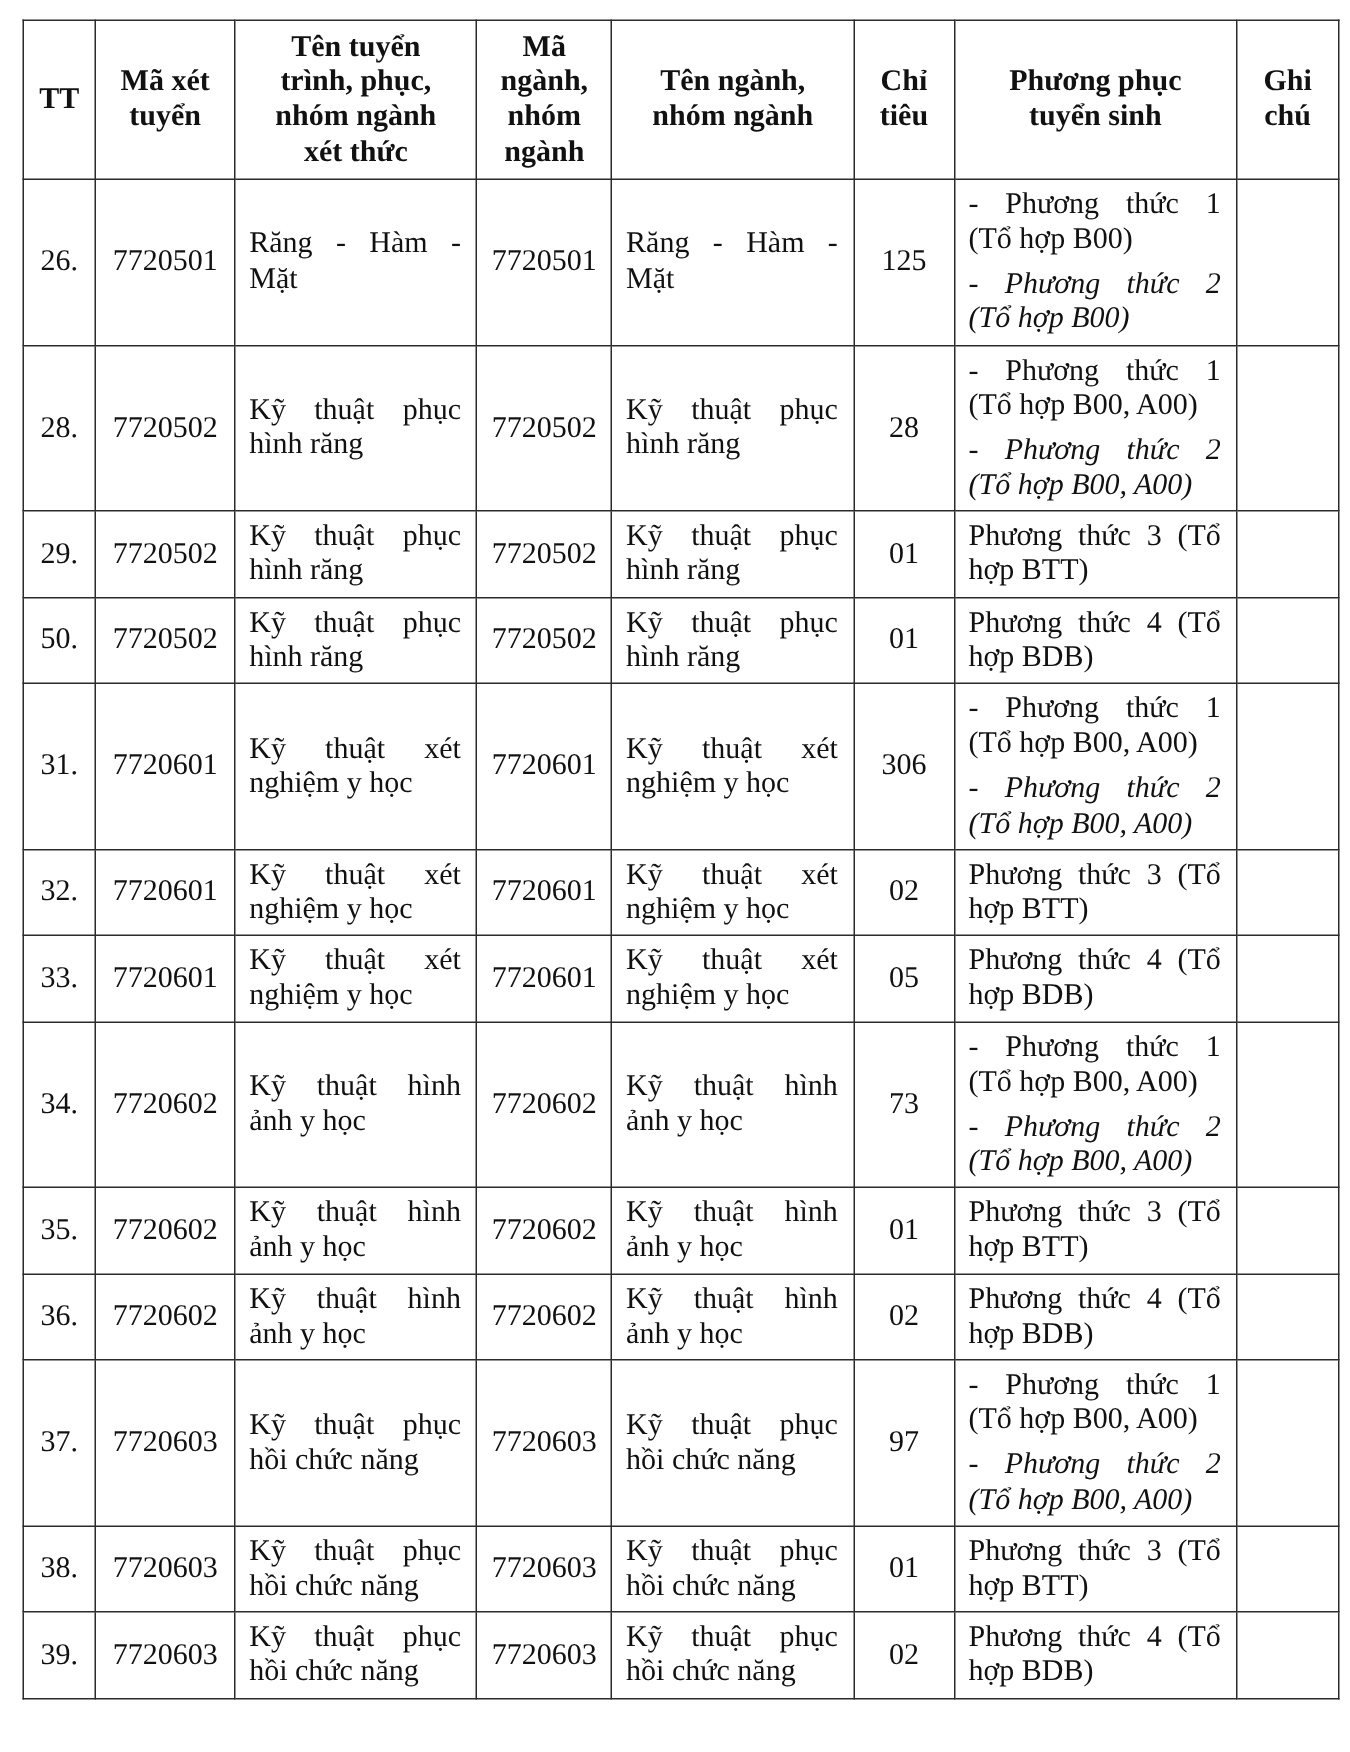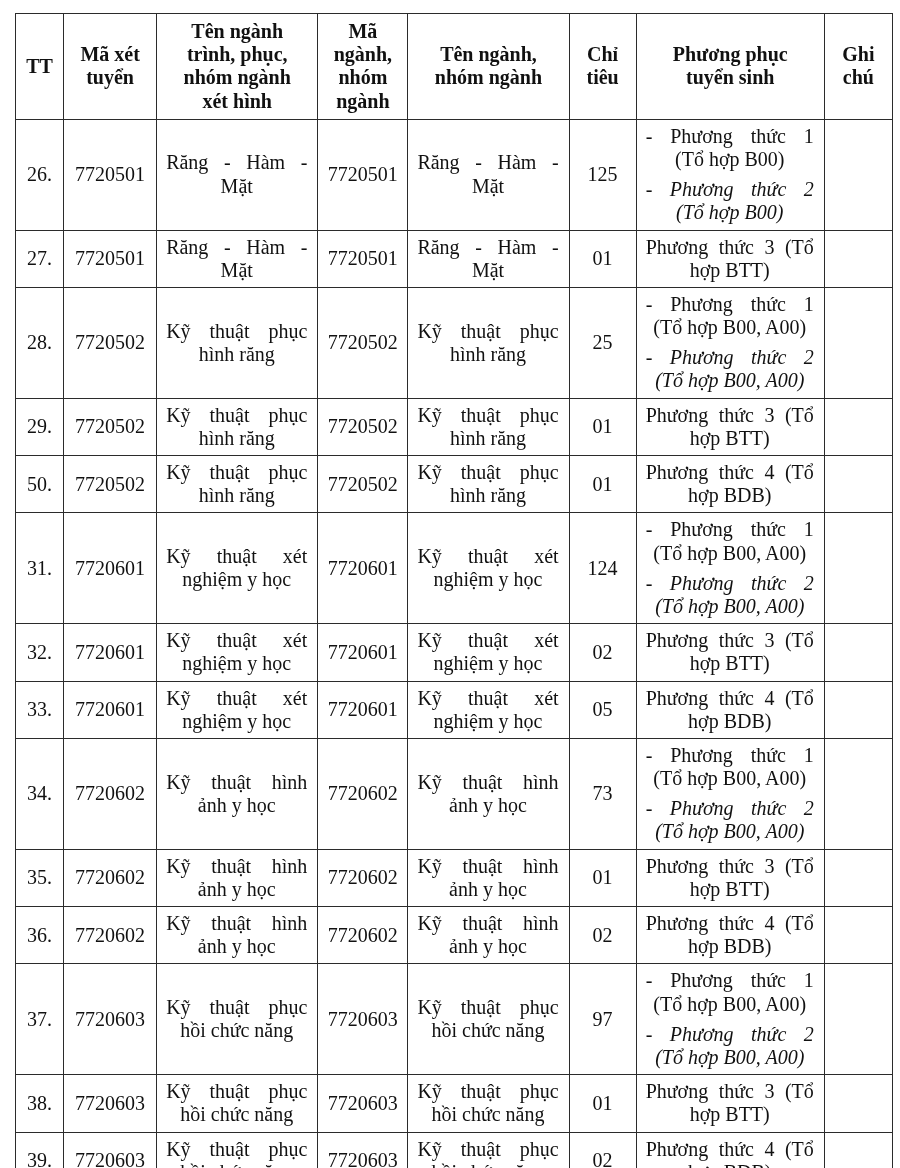--- a/index.html
+++ b/index.html
@@ -44,21 +44,21 @@
   }
   td.c-note {
     padding: 5px 3px;
   }
   
   .jl {
     text-align: justify;
     text-align-last: justify;
   }
   .lnorm {
-    text-align: center;
+    text-align: left;
   }
   .hline {
     text-align: center;
   }
   .method + .method {
     margin-top: 7px;
     font-style: italic;
   }
   
   col.col-tt   { width: 48px; }
@@ -88,24 +88,24 @@
     <thead>
       <tr id="header-row">
           <th>
             <div class="hline">TT</div>
           </th>
           <th>
             <div class="hline">Mã xét</div>
             <div class="hline">tuyển</div>
           </th>
           <th>
-            <div class="hline">Tên ngành</div>
+            <div class="hline">Tên tuyển</div>
             <div class="hline">trình, phục,</div>
             <div class="hline">nhóm ngành</div>
-            <div class="hline">xét hình</div>
+            <div class="hline">xét thức</div>
           </th>
           <th>
             <div class="hline">Mã</div>
             <div class="hline">ngành,</div>
             <div class="hline">nhóm</div>
             <div class="hline">ngành</div>
           </th>
           <th>
             <div class="hline">Tên ngành,</div>
             <div class="hline">nhóm ngành</div>
@@ -144,87 +144,66 @@
               <div class="lnorm">(Tổ hợp B00)</div>
             </div>
             <div class="method">
               <div class="jl">- Phương thức 2</div>
               <div class="lnorm">(Tổ hợp B00)</div>
             </div>
           </td>
           <td class="c-note"></td>
         </tr>
         <tr>
-          <td class="c-center">27.</td>
-          <td class="c-center">7720501</td>
-          <td class="c-just">
-            <div class="jl">Răng - Hàm -</div>
-            <div class="lnorm">Mặt</div>
-          </td>
-          <td class="c-center">7720501</td>
-          <td class="c-just">
-            <div class="jl">Răng - Hàm -</div>
-            <div class="lnorm">Mặt</div>
+          <td class="c-center">28.</td>
+          <td class="c-center">7720502</td>
+          <td class="c-just">
+            <div class="jl">Kỹ thuật phục</div>
+            <div class="lnorm">hình răng</div>
+          </td>
+          <td class="c-center">7720502</td>
+          <td class="c-just">
+            <div class="jl">Kỹ thuật phục</div>
+            <div class="lnorm">hình răng</div>
+          </td>
+          <td class="c-center">28</td>
+          <td class="c-just">
+            <div class="method">
+              <div class="jl">- Phương thức 1</div>
+              <div class="lnorm">(Tổ hợp B00, A00)</div>
+            </div>
+            <div class="method">
+              <div class="jl">- Phương thức 2</div>
+              <div class="lnorm">(Tổ hợp B00, A00)</div>
+            </div>
+          </td>
+          <td class="c-note"></td>
+        </tr>
+        <tr>
+          <td class="c-center">29.</td>
+          <td class="c-center">7720502</td>
+          <td class="c-just">
+            <div class="jl">Kỹ thuật phục</div>
+            <div class="lnorm">hình răng</div>
+          </td>
+          <td class="c-center">7720502</td>
+          <td class="c-just">
+            <div class="jl">Kỹ thuật phục</div>
+            <div class="lnorm">hình răng</div>
           </td>
           <td class="c-center">01</td>
           <td class="c-just">
             <div class="method">
               <div class="jl">Phương thức 3 (Tổ</div>
               <div class="lnorm">hợp BTT)</div>
             </div>
           </td>
           <td class="c-note"></td>
         </tr>
         <tr>
-          <td class="c-center">28.</td>
-          <td class="c-center">7720502</td>
-          <td class="c-just">
-            <div class="jl">Kỹ thuật phục</div>
-            <div class="lnorm">hình răng</div>
-          </td>
-          <td class="c-center">7720502</td>
-          <td class="c-just">
-            <div class="jl">Kỹ thuật phục</div>
-            <div class="lnorm">hình răng</div>
-          </td>
-          <td class="c-center">25</td>
-          <td class="c-just">
-            <div class="method">
-              <div class="jl">- Phương thức 1</div>
-              <div class="lnorm">(Tổ hợp B00, A00)</div>
-            </div>
-            <div class="method">
-              <div class="jl">- Phương thức 2</div>
-              <div class="lnorm">(Tổ hợp B00, A00)</div>
-            </div>
-          </td>
-          <td class="c-note"></td>
-        </tr>
-        <tr>
-          <td class="c-center">29.</td>
-          <td class="c-center">7720502</td>
-          <td class="c-just">
-            <div class="jl">Kỹ thuật phục</div>
-            <div class="lnorm">hình răng</div>
-          </td>
-          <td class="c-center">7720502</td>
-          <td class="c-just">
-            <div class="jl">Kỹ thuật phục</div>
-            <div class="lnorm">hình răng</div>
-          </td>
-          <td class="c-center">01</td>
-          <td class="c-just">
-            <div class="method">
-              <div class="jl">Phương thức 3 (Tổ</div>
-              <div class="lnorm">hợp BTT)</div>
-            </div>
-          </td>
-          <td class="c-note"></td>
-        </tr>
-        <tr>
           <td class="c-center">50.</td>
           <td class="c-center">7720502</td>
           <td class="c-just">
             <div class="jl">Kỹ thuật phục</div>
             <div class="lnorm">hình răng</div>
           </td>
           <td class="c-center">7720502</td>
           <td class="c-just">
             <div class="jl">Kỹ thuật phục</div>
             <div class="lnorm">hình răng</div>
@@ -243,21 +222,21 @@
           <td class="c-center">7720601</td>
           <td class="c-just">
             <div class="jl">Kỹ thuật xét</div>
             <div class="lnorm">nghiệm y học</div>
           </td>
           <td class="c-center">7720601</td>
           <td class="c-just">
             <div class="jl">Kỹ thuật xét</div>
             <div class="lnorm">nghiệm y học</div>
           </td>
-          <td class="c-center">124</td>
+          <td class="c-center">306</td>
           <td class="c-just">
             <div class="method">
               <div class="jl">- Phương thức 1</div>
               <div class="lnorm">(Tổ hợp B00, A00)</div>
             </div>
             <div class="method">
               <div class="jl">- Phương thức 2</div>
               <div class="lnorm">(Tổ hợp B00, A00)</div>
             </div>
           </td>

